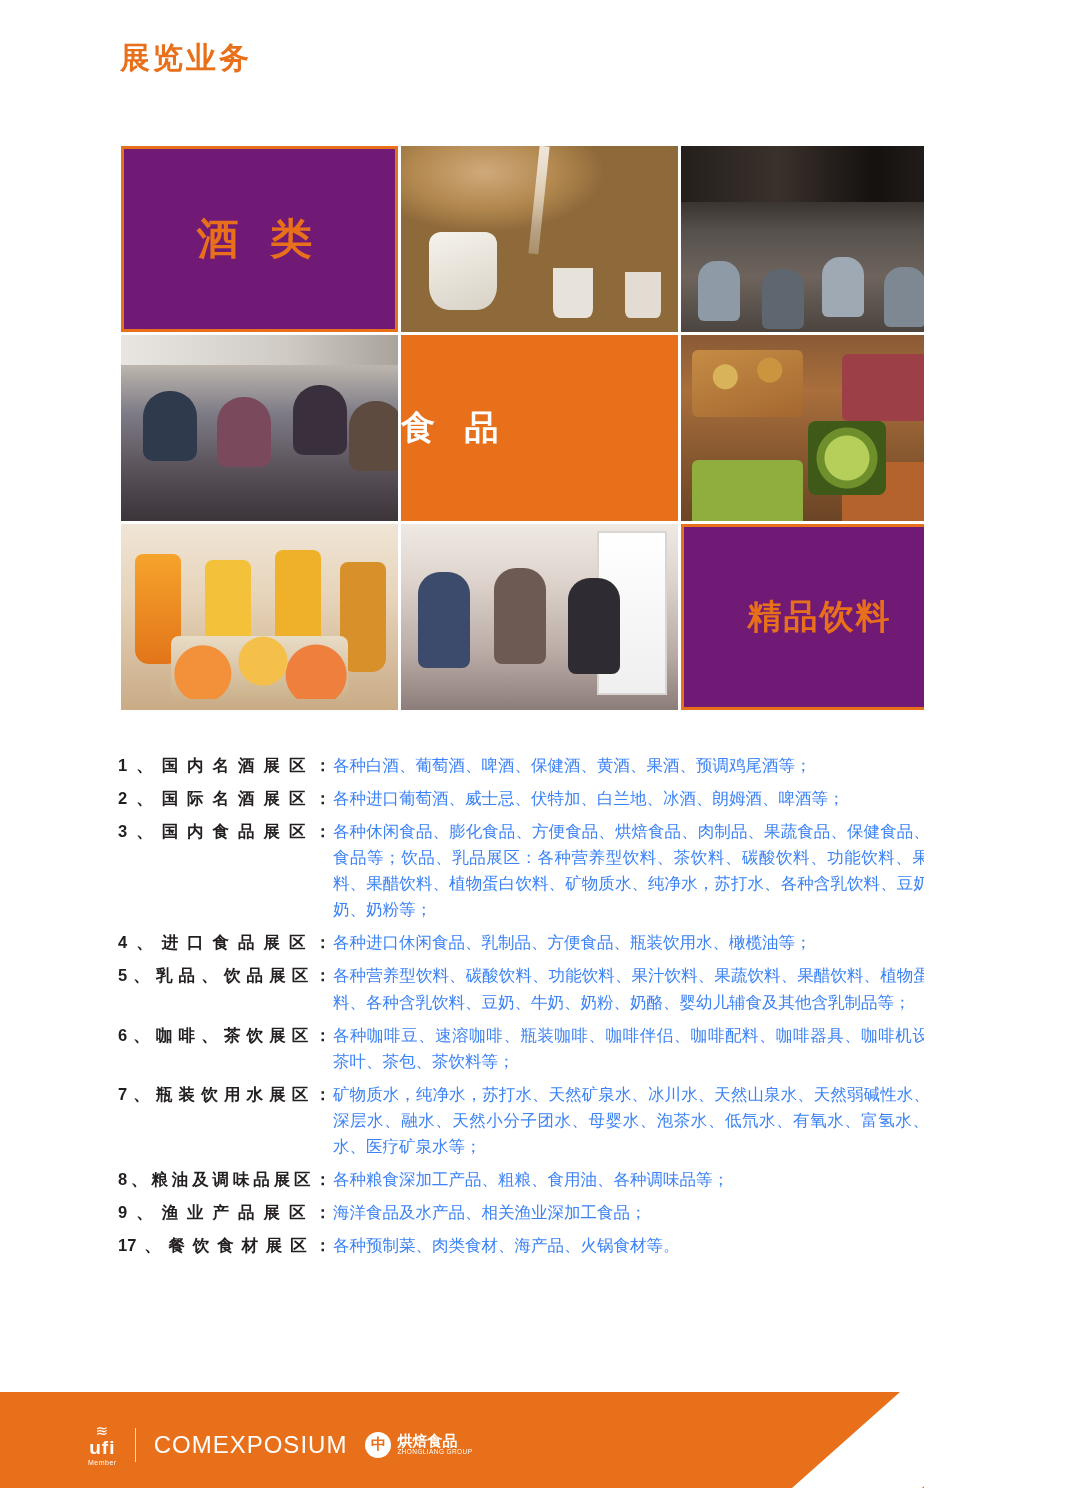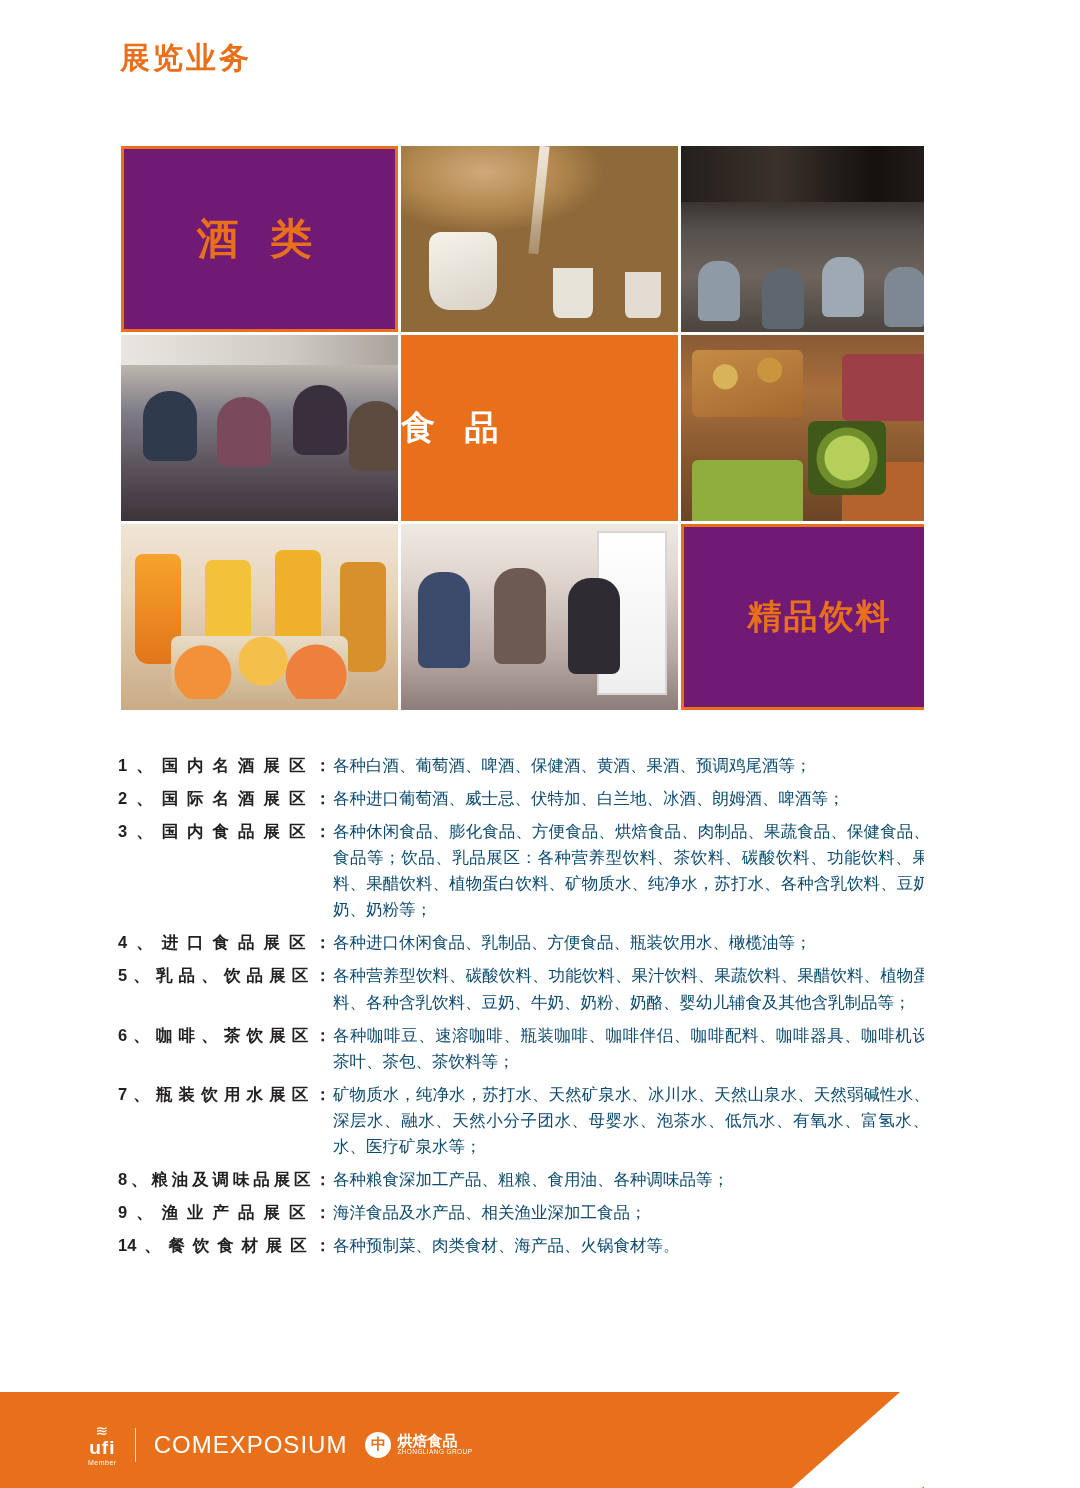--- a/index.html
+++ b/index.html
@@ -209,21 +209,21 @@
     font-weight: bold;
     color: #231f20;
     white-space: nowrap;
     text-align: justify;
     text-align-last: justify;
     padding-right: 2px;
   }
   .row .desc {
     flex: 1 1 auto;
     text-align: justify;
-    color: #0c4a6e;
+    color: #3b82f6;
   }
 
   
   .footer {
     position: absolute;
     left: 0; bottom: 0;
     width: 1080px; height: 118px;
   }
   .footer-bar {
     position: absolute;
@@ -361,21 +361,21 @@
       <div class="lead">8、粮油及调味品展区：</div>
       <div class="desc">各种粮食深加工产品、粗粮、食用油、各种调味品等；</div>
     </div>
 
     <div class="row">
       <div class="lead">9、渔业产品展区：</div>
       <div class="desc">海洋食品及水产品、相关渔业深加工食品；</div>
     </div>
 
     <div class="row">
-      <div class="lead">14、餐饮食材展区：</div>
+      <div class="lead">17、餐饮食材展区：</div>
       <div class="desc">各种预制菜、肉类食材、海产品、火锅食材等。</div>
     </div>
 
   </div>
 
   <div class="footer">
     <div class="footer-bar"></div>
     <div class="footer-tri"></div>
     <div class="footer-tri2"></div>
 

